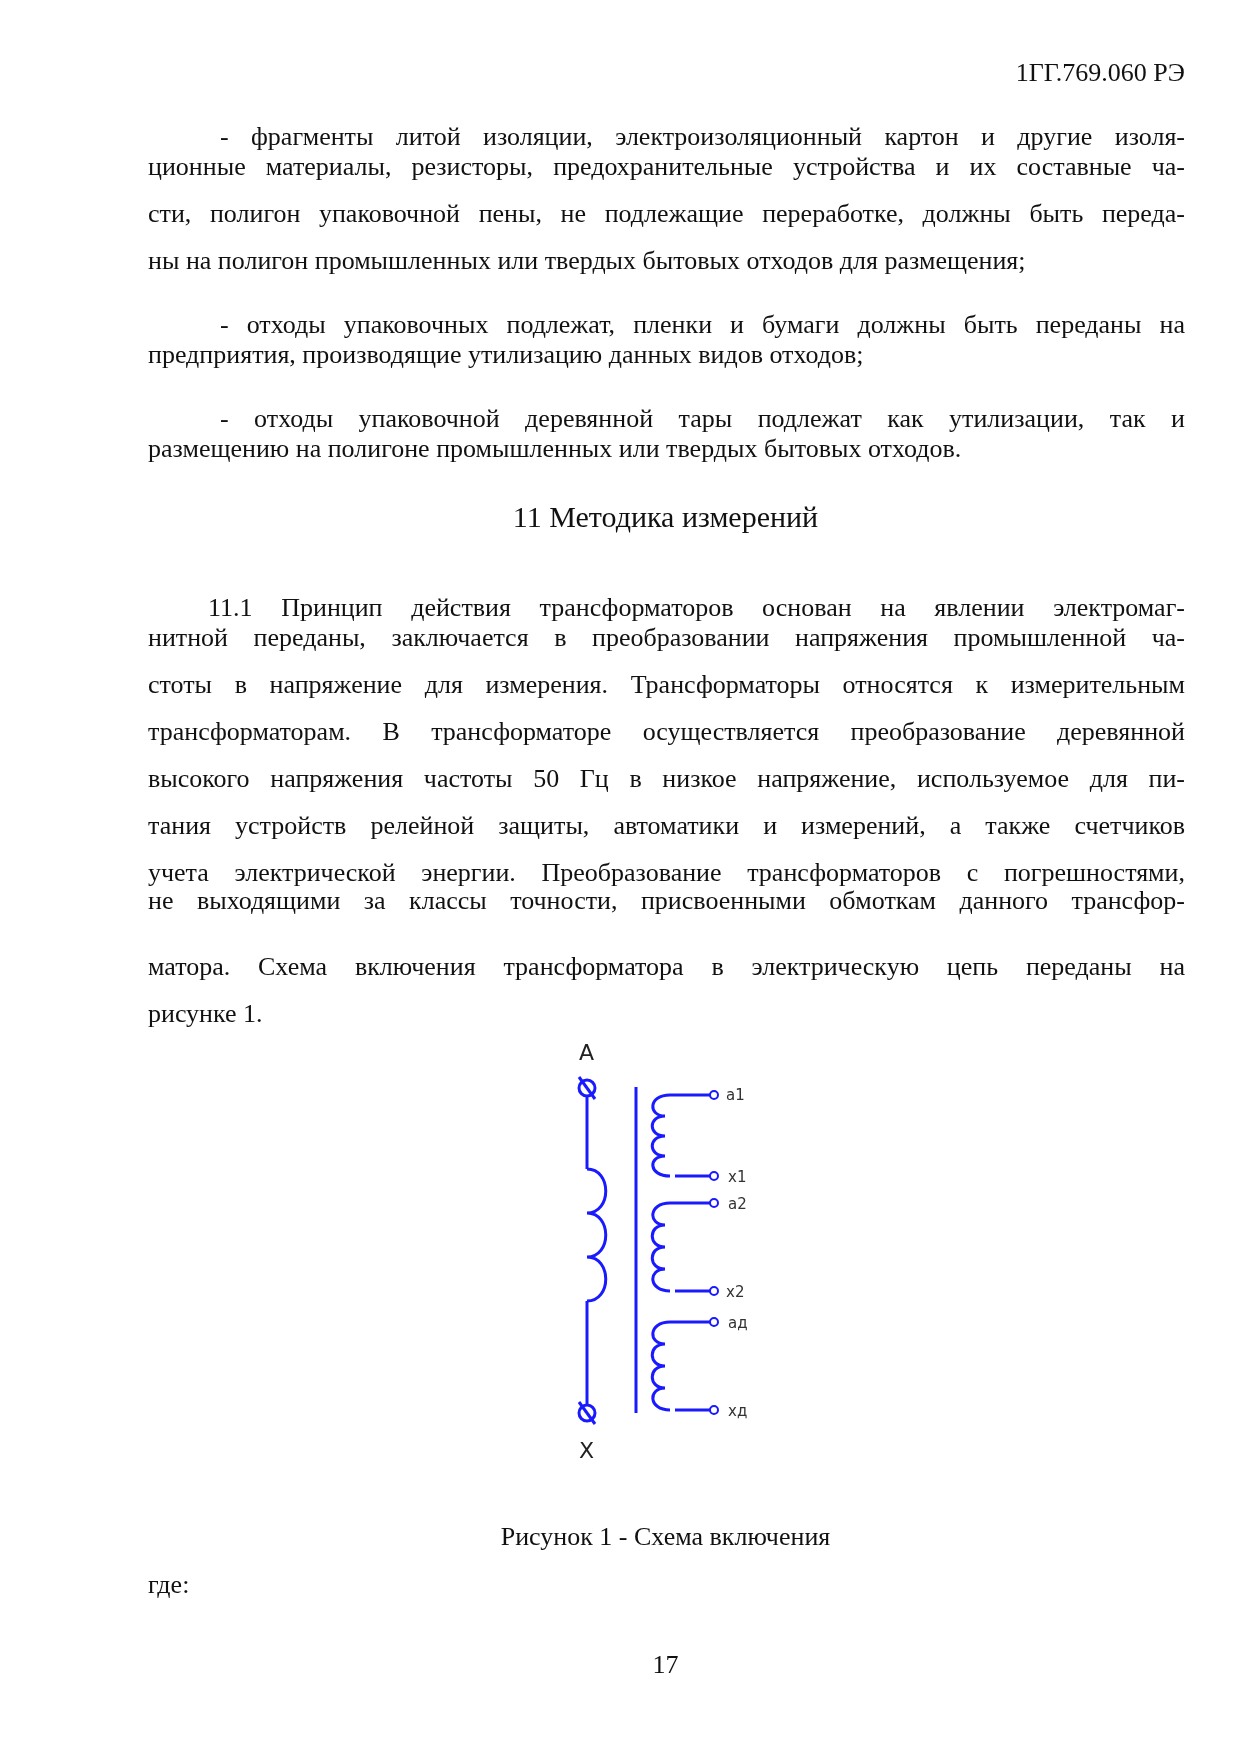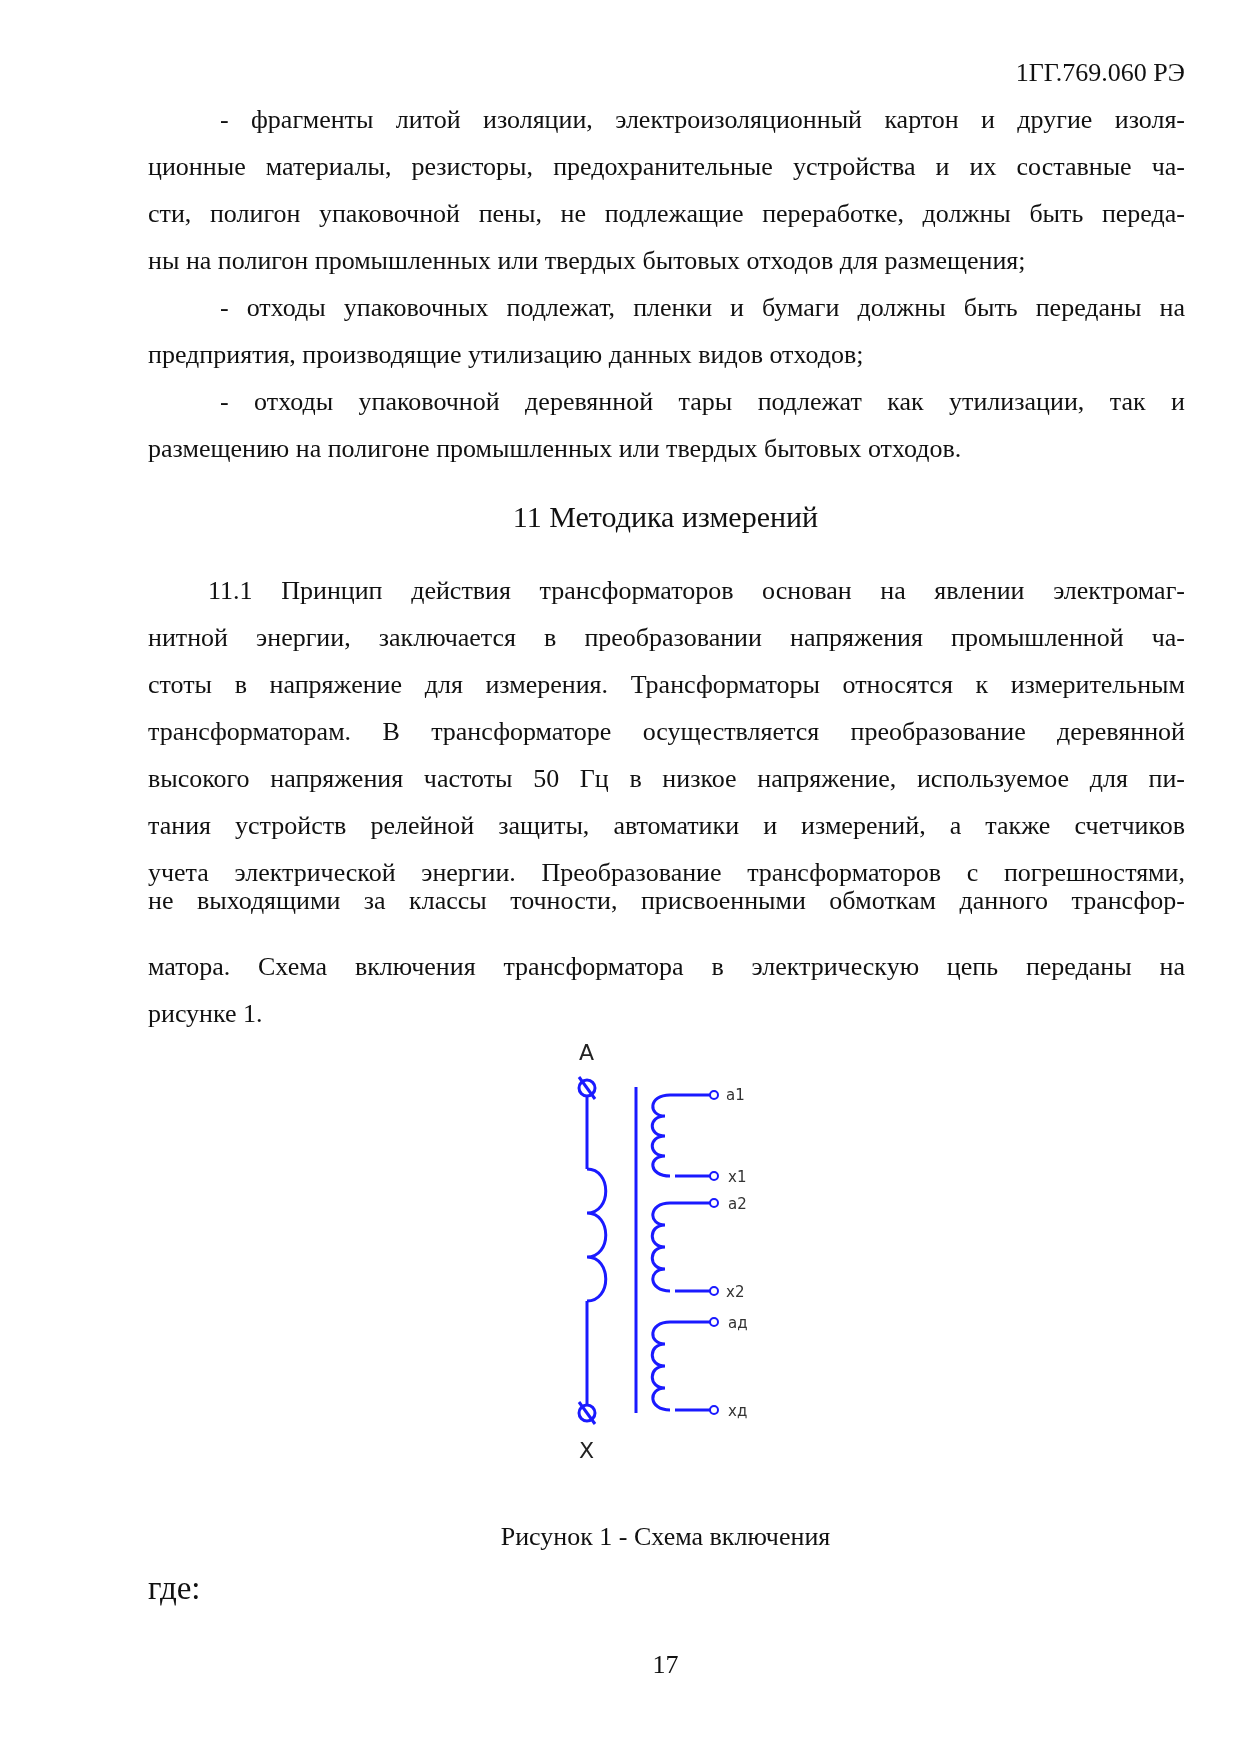--- a/index.html
+++ b/index.html
@@ -3,45 +3,45 @@
   <meta charset="utf-8">
   <style>
     html, body { margin: 0; padding: 0; background: #ffffff; }
     body { width: 1241px; height: 1755px; position: relative; overflow: hidden;
       font-family: "Liberation Serif", "DejaVu Serif", serif; color: #111; }
     .abs { position: absolute; }
     .header { right: 56px; top: 58px; font-size: 26px; }
     .line { position: absolute; left: 148px; width: 1037px; font-size: 26px; line-height: 34px;
       white-space: nowrap; }
     .justify { text-align: justify; text-align-last: justify; }
-    .indent { padding-left: 72px; width: 965px; }
+    .indent { padding-left: 72px; width: 965px; margin-top: 17px; }
     .heading { left: 0; width: 1331px; text-align: center; font-size: 30px; top: 500px; }
     .caption { left: 0; width: 1331px; text-align: center; font-size: 26px; top: 1522px; }
-    .where { left: 148px; top: 1570px; font-size: 33px; }
+    .where { left: 148px; top: 1570px; font-size: 26px; }
     .pagenum { left: 0; width: 1331px; text-align: center; font-size: 26px; top: 1650px; }
     svg text { font-family: "DejaVu Sans", sans-serif; }
   </style>
 </head>
 <body>
 
 <div class="abs header">1ГГ.769.060 РЭ</div>
 
 <div class="line justify indent" style="top:103px">-  фрагменты литой изоляции, электроизоляционный картон и другие изоля-</div>
 <div class="line justify" style="top:150px">ционные материалы, резисторы, предохранительные устройства и их составные ча-</div>
 <div class="line justify" style="top:197px">сти, полигон упаковочной пены, не подлежащие переработке, должны быть переда-</div>
 <div class="line" style="top:244px">ны на полигон промышленных или твердых бытовых отходов для размещения;</div>
 <div class="line justify indent" style="top:291px">-  отходы упаковочных подлежат, пленки и бумаги должны быть переданы на</div>
 <div class="line" style="top:338px">предприятия, производящие утилизацию данных видов отходов;</div>
 <div class="line justify indent" style="top:385px">-  отходы упаковочной деревянной тары подлежат как утилизации, так и</div>
 <div class="line" style="top:432px">размещению на полигоне промышленных или твердых бытовых отходов.</div>
 
 <div class="abs heading">11 Методика измерений</div>
 
 <div class="line justify indent" style="top:574px; padding-left:60px; width:977px;">11.1 Принцип действия трансформаторов основан на явлении электромаг-</div>
-<div class="line justify" style="top:621px">нитной энергии, заключается в преобразовании напряжения промышленной ча-</div>
+<div class="line justify" style="top:621px">нитной переданы, заключается в преобразовании напряжения промышленной ча-</div>
 <div class="line justify" style="top:668px">стоты в напряжение для измерения. Трансформаторы относятся к измерительным</div>
 <div class="line justify" style="top:715px">трансформаторам. В трансформаторе осуществляется преобразование деревянной</div>
 <div class="line justify" style="top:762px">высокого напряжения частоты 50 Гц в низкое напряжение, используемое для пи-</div>
 <div class="line justify" style="top:809px">тания устройств релейной защиты, автоматики и измерений, а также счетчиков</div>
 <div class="line justify" style="top:856px">учета электрической энергии. Преобразование трансформаторов с погрешностями,</div>
 <div class="line justify" style="top:884px">не выходящими за классы точности, присвоенными обмоткам данного трансфор-</div>
 <div class="line justify" style="top:950px">матора. Схема включения трансформатора в электрическую цепь переданы на</div>
 <div class="line" style="top:997px">рисунке 1.</div>
 
 <svg class="abs" style="left:560px; top:1025px;" width="220" height="450" viewBox="0 0 220 450">

